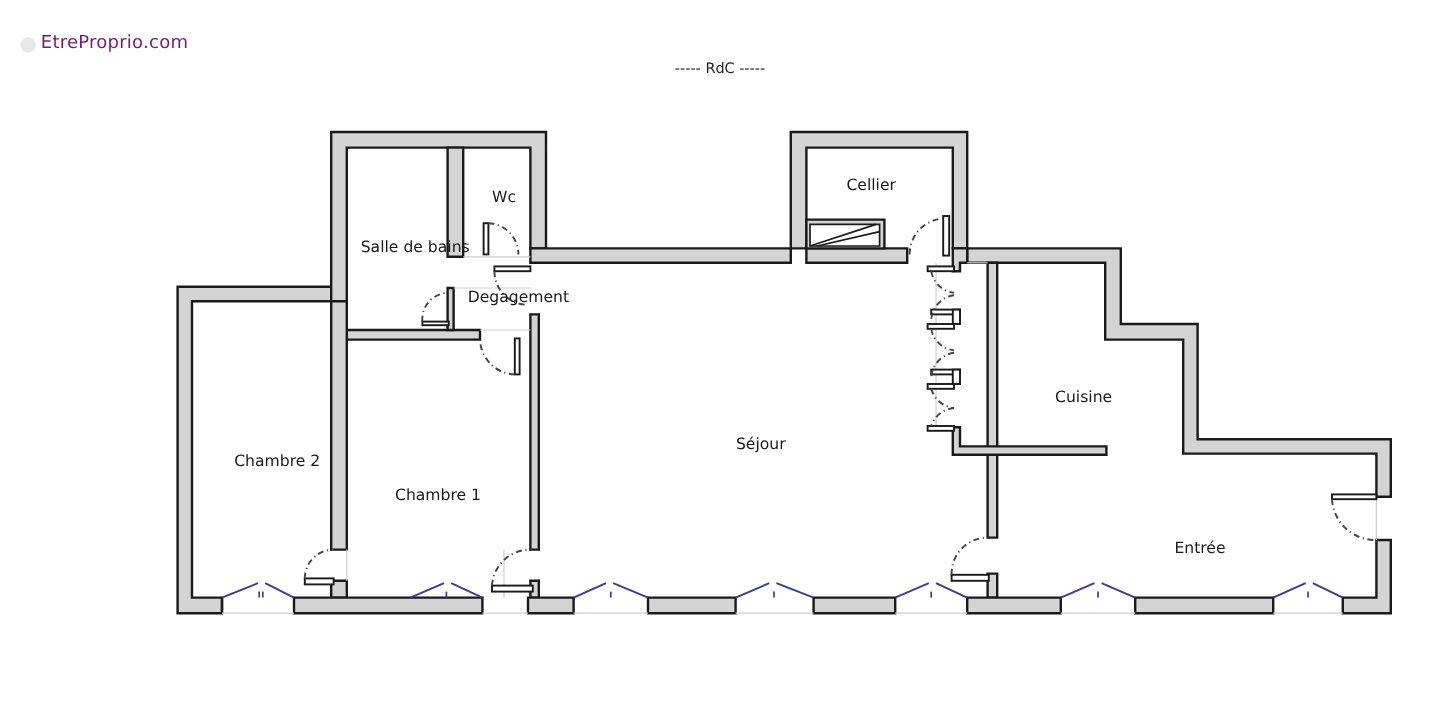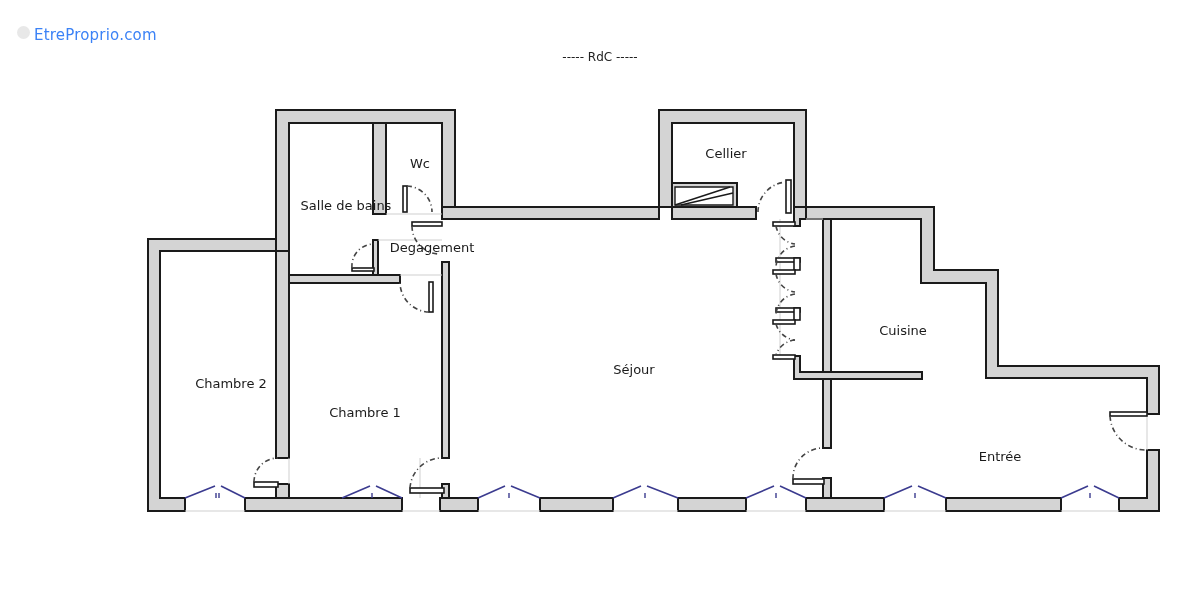--- a/index.html
+++ b/index.html
@@ -1,17 +1,17 @@
 <!DOCTYPE html>
 <html><head>
 <meta charset="utf-8">
 <style>
   html, body { margin: 0; padding: 0; background: #ffffff; }
   body { width: 1200px; height: 605px; position: relative; overflow: hidden; font-family: "DejaVu Sans", sans-serif; }
-  .watermark { position: absolute; left: 17px; top: 26px; font-size: 15px; color: #3b82f6; display: flex; align-items: flex-start; gap: 4px; letter-spacing: 0.2px; }
+  .watermark { position: absolute; left: 17px; top: 26px; font-size: 15px; color: #701a75; display: flex; align-items: flex-end; gap: 4px; letter-spacing: 0.2px; }
   .watermark .wm-logo { width: 13px; height: 13px; border-radius: 50%; background: #e8e8e8; display: inline-block; }
   .level-title { position: absolute; left: 0; width: 1200px; top: 50px; text-align: center; font-size: 12px; color: #222; }
   svg { position: absolute; left: 0; top: 0; }
   .wall { fill: #d4d4d4; stroke: #1a1a1a; stroke-width: 2; stroke-linejoin: miter; }
   .room-label { font-family: "DejaVu Sans", sans-serif; font-size: 13px; fill: #1a1a1a; text-anchor: middle; }
   .swing { fill: none; stroke: #444; stroke-width: 1.6; stroke-dasharray: 5 3 1 3; }
   .leaf { fill: #fff; stroke: #1a1a1a; stroke-width: 1.6; }
   .thin { stroke: #cfcfcf; stroke-width: 1; fill: none; }
   .win { fill: none; stroke: #3b3b8f; stroke-width: 1.6; }
   .winmark { fill: none; stroke: #3b3b8f; stroke-width: 1.4; }

